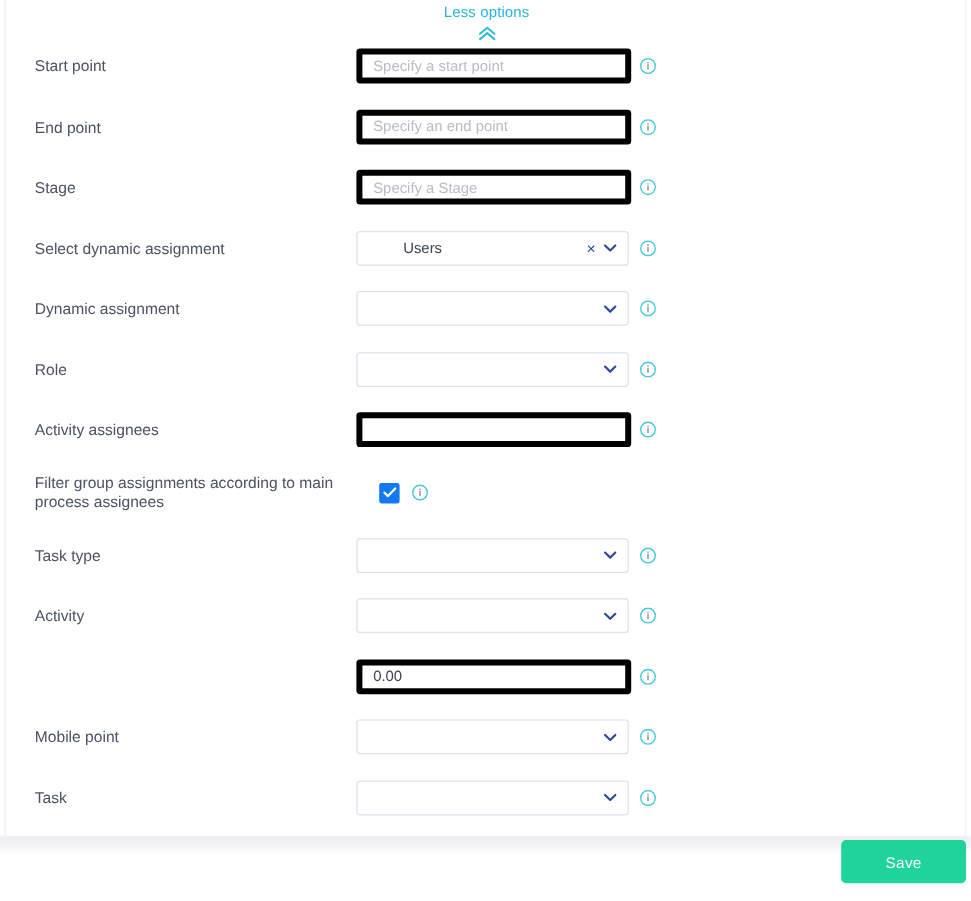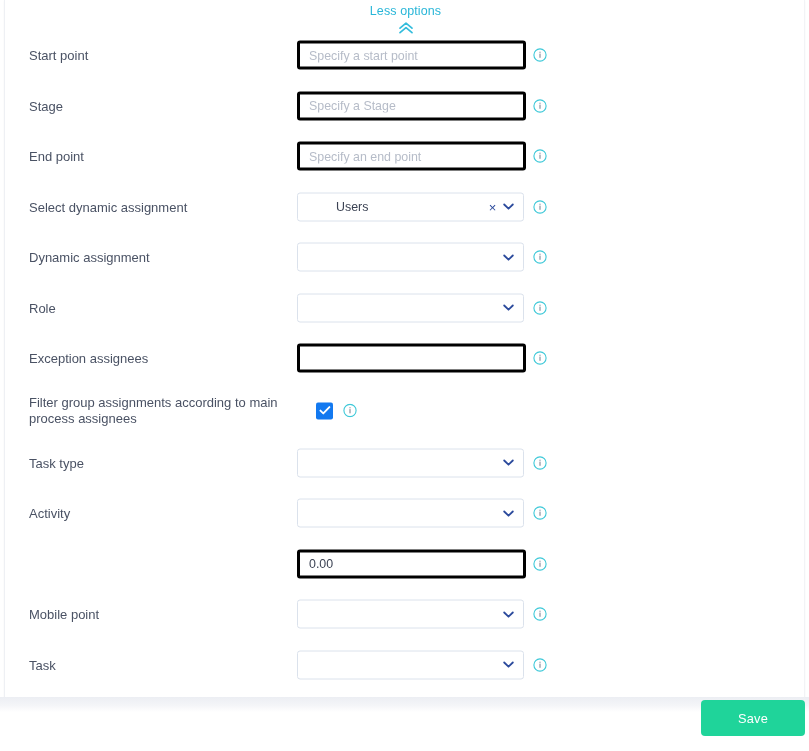--- a/index.html
+++ b/index.html
@@ -79,21 +79,21 @@
   .ctrl {
     position: absolute;
     left: 292px;
     top: 50%;
     transform: translateY(-50%);
   }
   .field {
     width: 227px;
     height: 29px;
     background: #ffffff;
-    border: 3px solid #000000;
+    border: 5px solid #000000;
     border-radius: 3px;
     font-family: "Liberation Sans", sans-serif;
     font-size: 12.4px;
     color: #3c4354;
     padding: 0 26px 0 9px;
     outline: none;
     display: block;
   }
   .field.wide { width: 229px; padding-right: 9px; }
   .field::placeholder { color: #b6bcc8; }
@@ -212,37 +212,37 @@
         <span class="info">
           <svg width="14" height="14" viewBox="0 0 14 14">
               <circle cx="7" cy="7" r="6.1" fill="none" stroke="#3cc8d8" stroke-width="1.1"></circle>
               <rect x="6.45" y="5.6" width="1.1" height="4.2" fill="#7f8796"></rect>
               <rect x="6.45" y="3.7" width="1.1" height="1.1" fill="#7f8796"></rect>
             </svg>
         </span>
       </div>
 
       <div class="row">
+        <div class="label">End point</div>
+        <div class="ctrl">
+          <input class="field text-narrow" type="text" value="" placeholder="Specify an end point" style="">
+        </div>
+        <span class="info">
+          <svg width="14" height="14" viewBox="0 0 14 14">
+              <circle cx="7" cy="7" r="6.1" fill="none" stroke="#3cc8d8" stroke-width="1.1"></circle>
+              <rect x="6.45" y="5.6" width="1.1" height="4.2" fill="#7f8796"></rect>
+              <rect x="6.45" y="3.7" width="1.1" height="1.1" fill="#7f8796"></rect>
+            </svg>
+        </span>
+      </div>
+
+      <div class="row">
         <div class="label">Stage</div>
         <div class="ctrl">
           <input class="field text-narrow" type="text" value="" placeholder="Specify a Stage" style="">
-        </div>
-        <span class="info">
-          <svg width="14" height="14" viewBox="0 0 14 14">
-              <circle cx="7" cy="7" r="6.1" fill="none" stroke="#3cc8d8" stroke-width="1.1"></circle>
-              <rect x="6.45" y="5.6" width="1.1" height="4.2" fill="#7f8796"></rect>
-              <rect x="6.45" y="3.7" width="1.1" height="1.1" fill="#7f8796"></rect>
-            </svg>
-        </span>
-      </div>
-
-      <div class="row">
-        <div class="label">End point</div>
-        <div class="ctrl">
-          <input class="field text-narrow" type="text" value="" placeholder="Specify an end point" style="">
         </div>
         <span class="info">
           <svg width="14" height="14" viewBox="0 0 14 14">
               <circle cx="7" cy="7" r="6.1" fill="none" stroke="#3cc8d8" stroke-width="1.1"></circle>
               <rect x="6.45" y="5.6" width="1.1" height="4.2" fill="#7f8796"></rect>
               <rect x="6.45" y="3.7" width="1.1" height="1.1" fill="#7f8796"></rect>
             </svg>
         </span>
       </div>
 
@@ -310,21 +310,21 @@
         <span class="info">
           <svg width="14" height="14" viewBox="0 0 14 14">
               <circle cx="7" cy="7" r="6.1" fill="none" stroke="#3cc8d8" stroke-width="1.1"></circle>
               <rect x="6.45" y="5.6" width="1.1" height="4.2" fill="#7f8796"></rect>
               <rect x="6.45" y="3.7" width="1.1" height="1.1" fill="#7f8796"></rect>
             </svg>
         </span>
       </div>
 
       <div class="row">
-        <div class="label">Exception assignees</div>
+        <div class="label">Activity assignees</div>
         <div class="ctrl">
           <input class="field wide" type="text" value="" placeholder="" style="">
         </div>
         <span class="info">
           <svg width="14" height="14" viewBox="0 0 14 14">
               <circle cx="7" cy="7" r="6.1" fill="none" stroke="#3cc8d8" stroke-width="1.1"></circle>
               <rect x="6.45" y="5.6" width="1.1" height="4.2" fill="#7f8796"></rect>
               <rect x="6.45" y="3.7" width="1.1" height="1.1" fill="#7f8796"></rect>
             </svg>
         </span>

